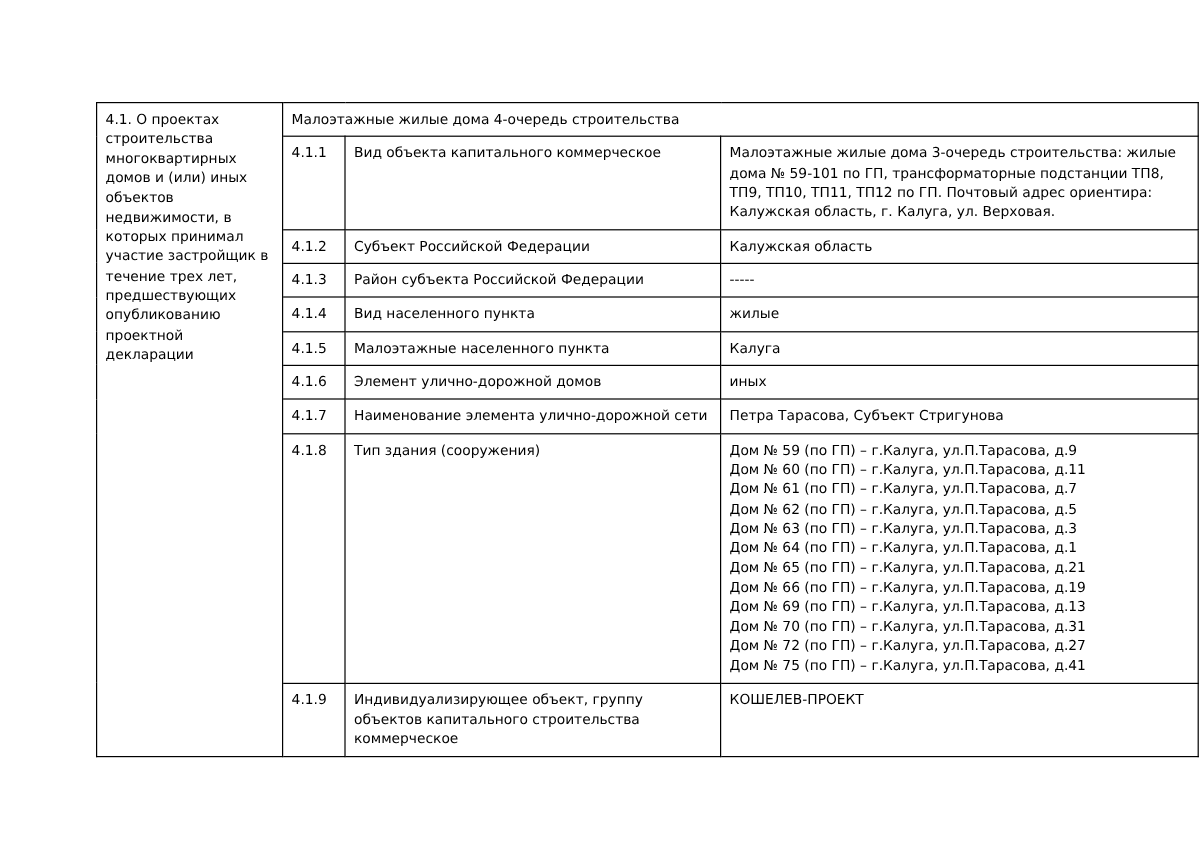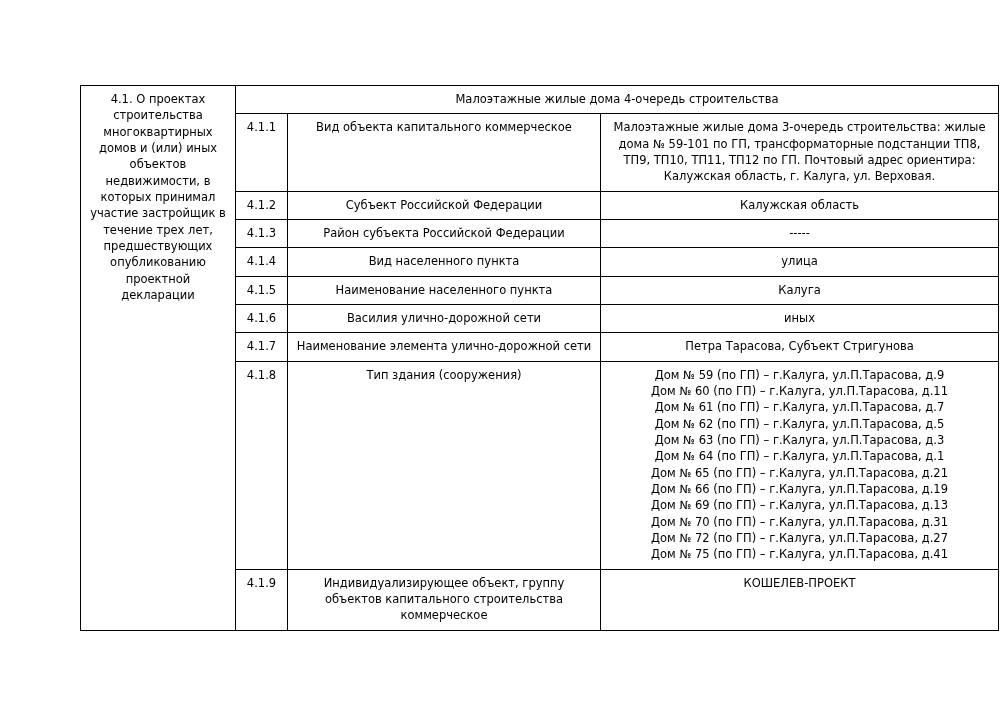--- a/index.html
+++ b/index.html
@@ -15,21 +15,20 @@
     position: relative;
     overflow: hidden;
   }
   .page {
     position: absolute;
     left: 0;
     top: 0;
     width: 853px;
     height: 709px;
     background: #ffffff;
-    text-align: center;
   }
   .doc-table {
     position: absolute;
     left: 80px;
     top: 85px;
     width: 918px;
     border-collapse: collapse;
     table-layout: fixed;
   }
   .doc-table td {
@@ -89,30 +88,30 @@
         <td>Калужская область</td>
       </tr>
       <tr>
         <td>4.1.3</td>
         <td>Район субъекта Российской Федерации</td>
         <td>-----</td>
       </tr>
       <tr>
         <td>4.1.4</td>
         <td>Вид населенного пункта</td>
-        <td>улица</td>
+        <td>жилые</td>
       </tr>
       <tr>
         <td>4.1.5</td>
-        <td>Наименование населенного пункта</td>
+        <td>Малоэтажные населенного пункта</td>
         <td>Калуга</td>
       </tr>
       <tr>
         <td>4.1.6</td>
-        <td>Василия улично-дорожной сети</td>
+        <td>Элемент улично-дорожной домов</td>
         <td>иных</td>
       </tr>
       <tr>
         <td>4.1.7</td>
         <td>Наименование элемента улично-дорожной сети</td>
         <td>Петра Тарасова, Субъект Стригунова</td>
       </tr>
       <tr>
         <td>4.1.8</td>
         <td>Тип здания (сооружения)</td>

